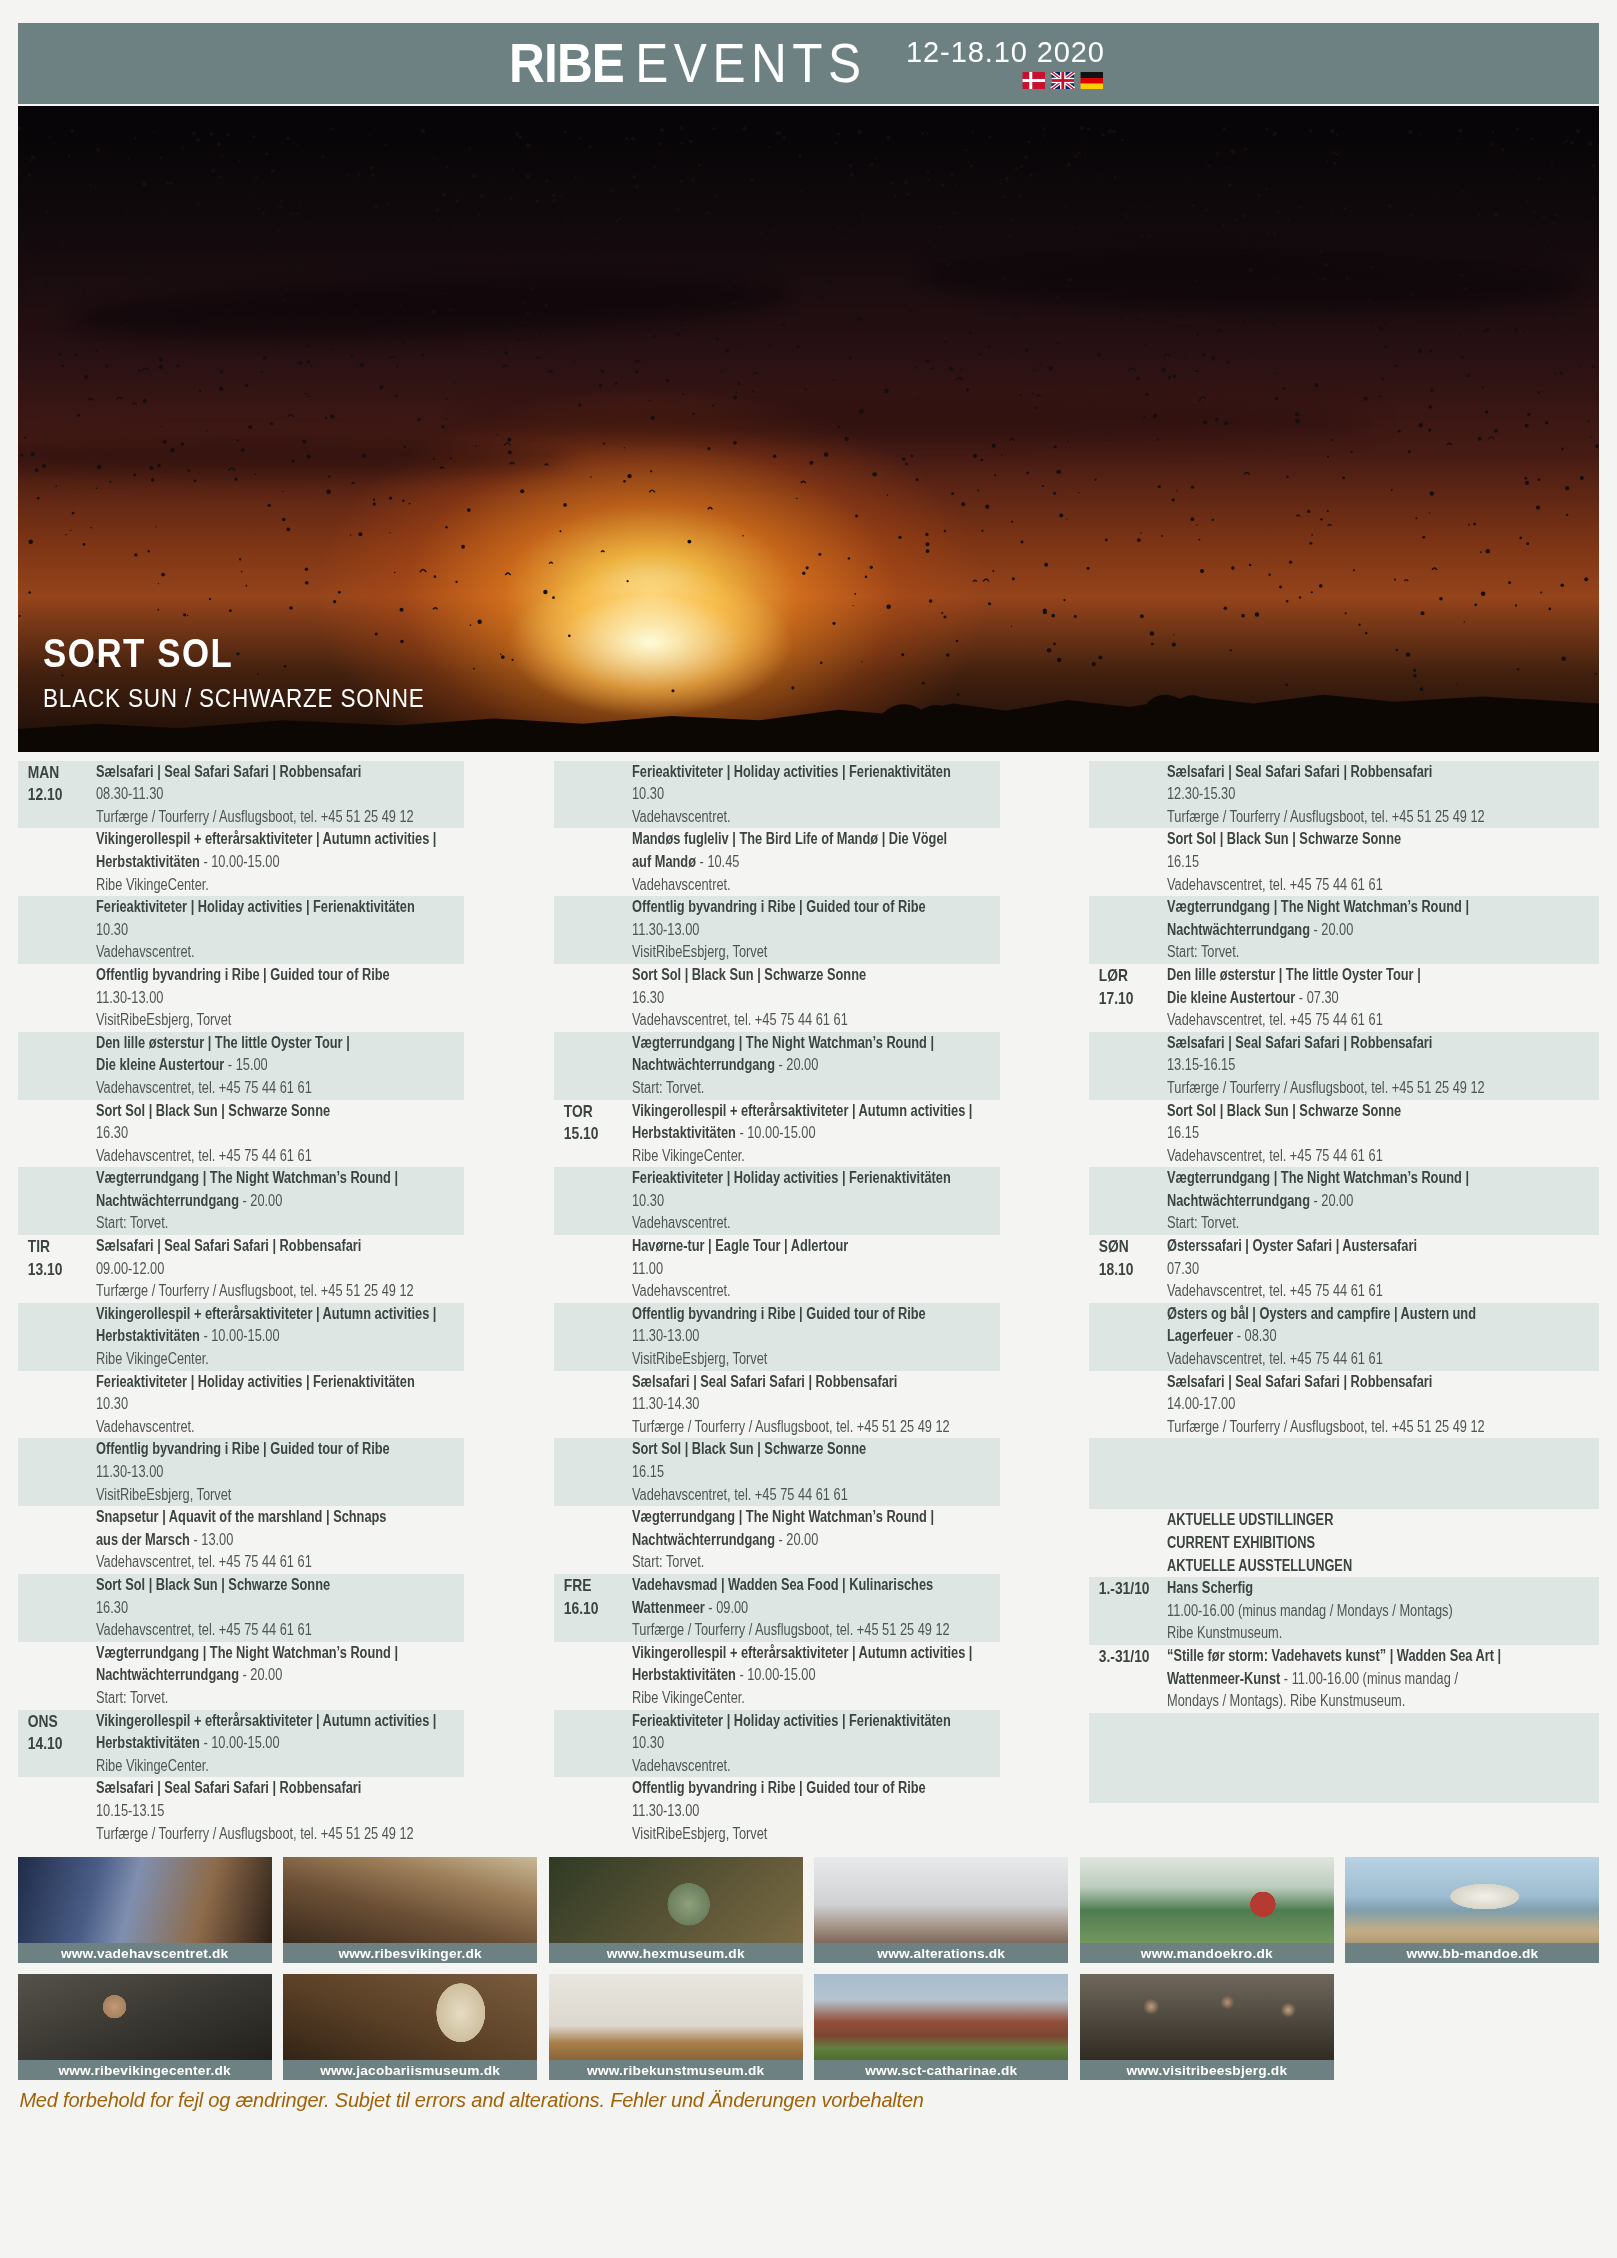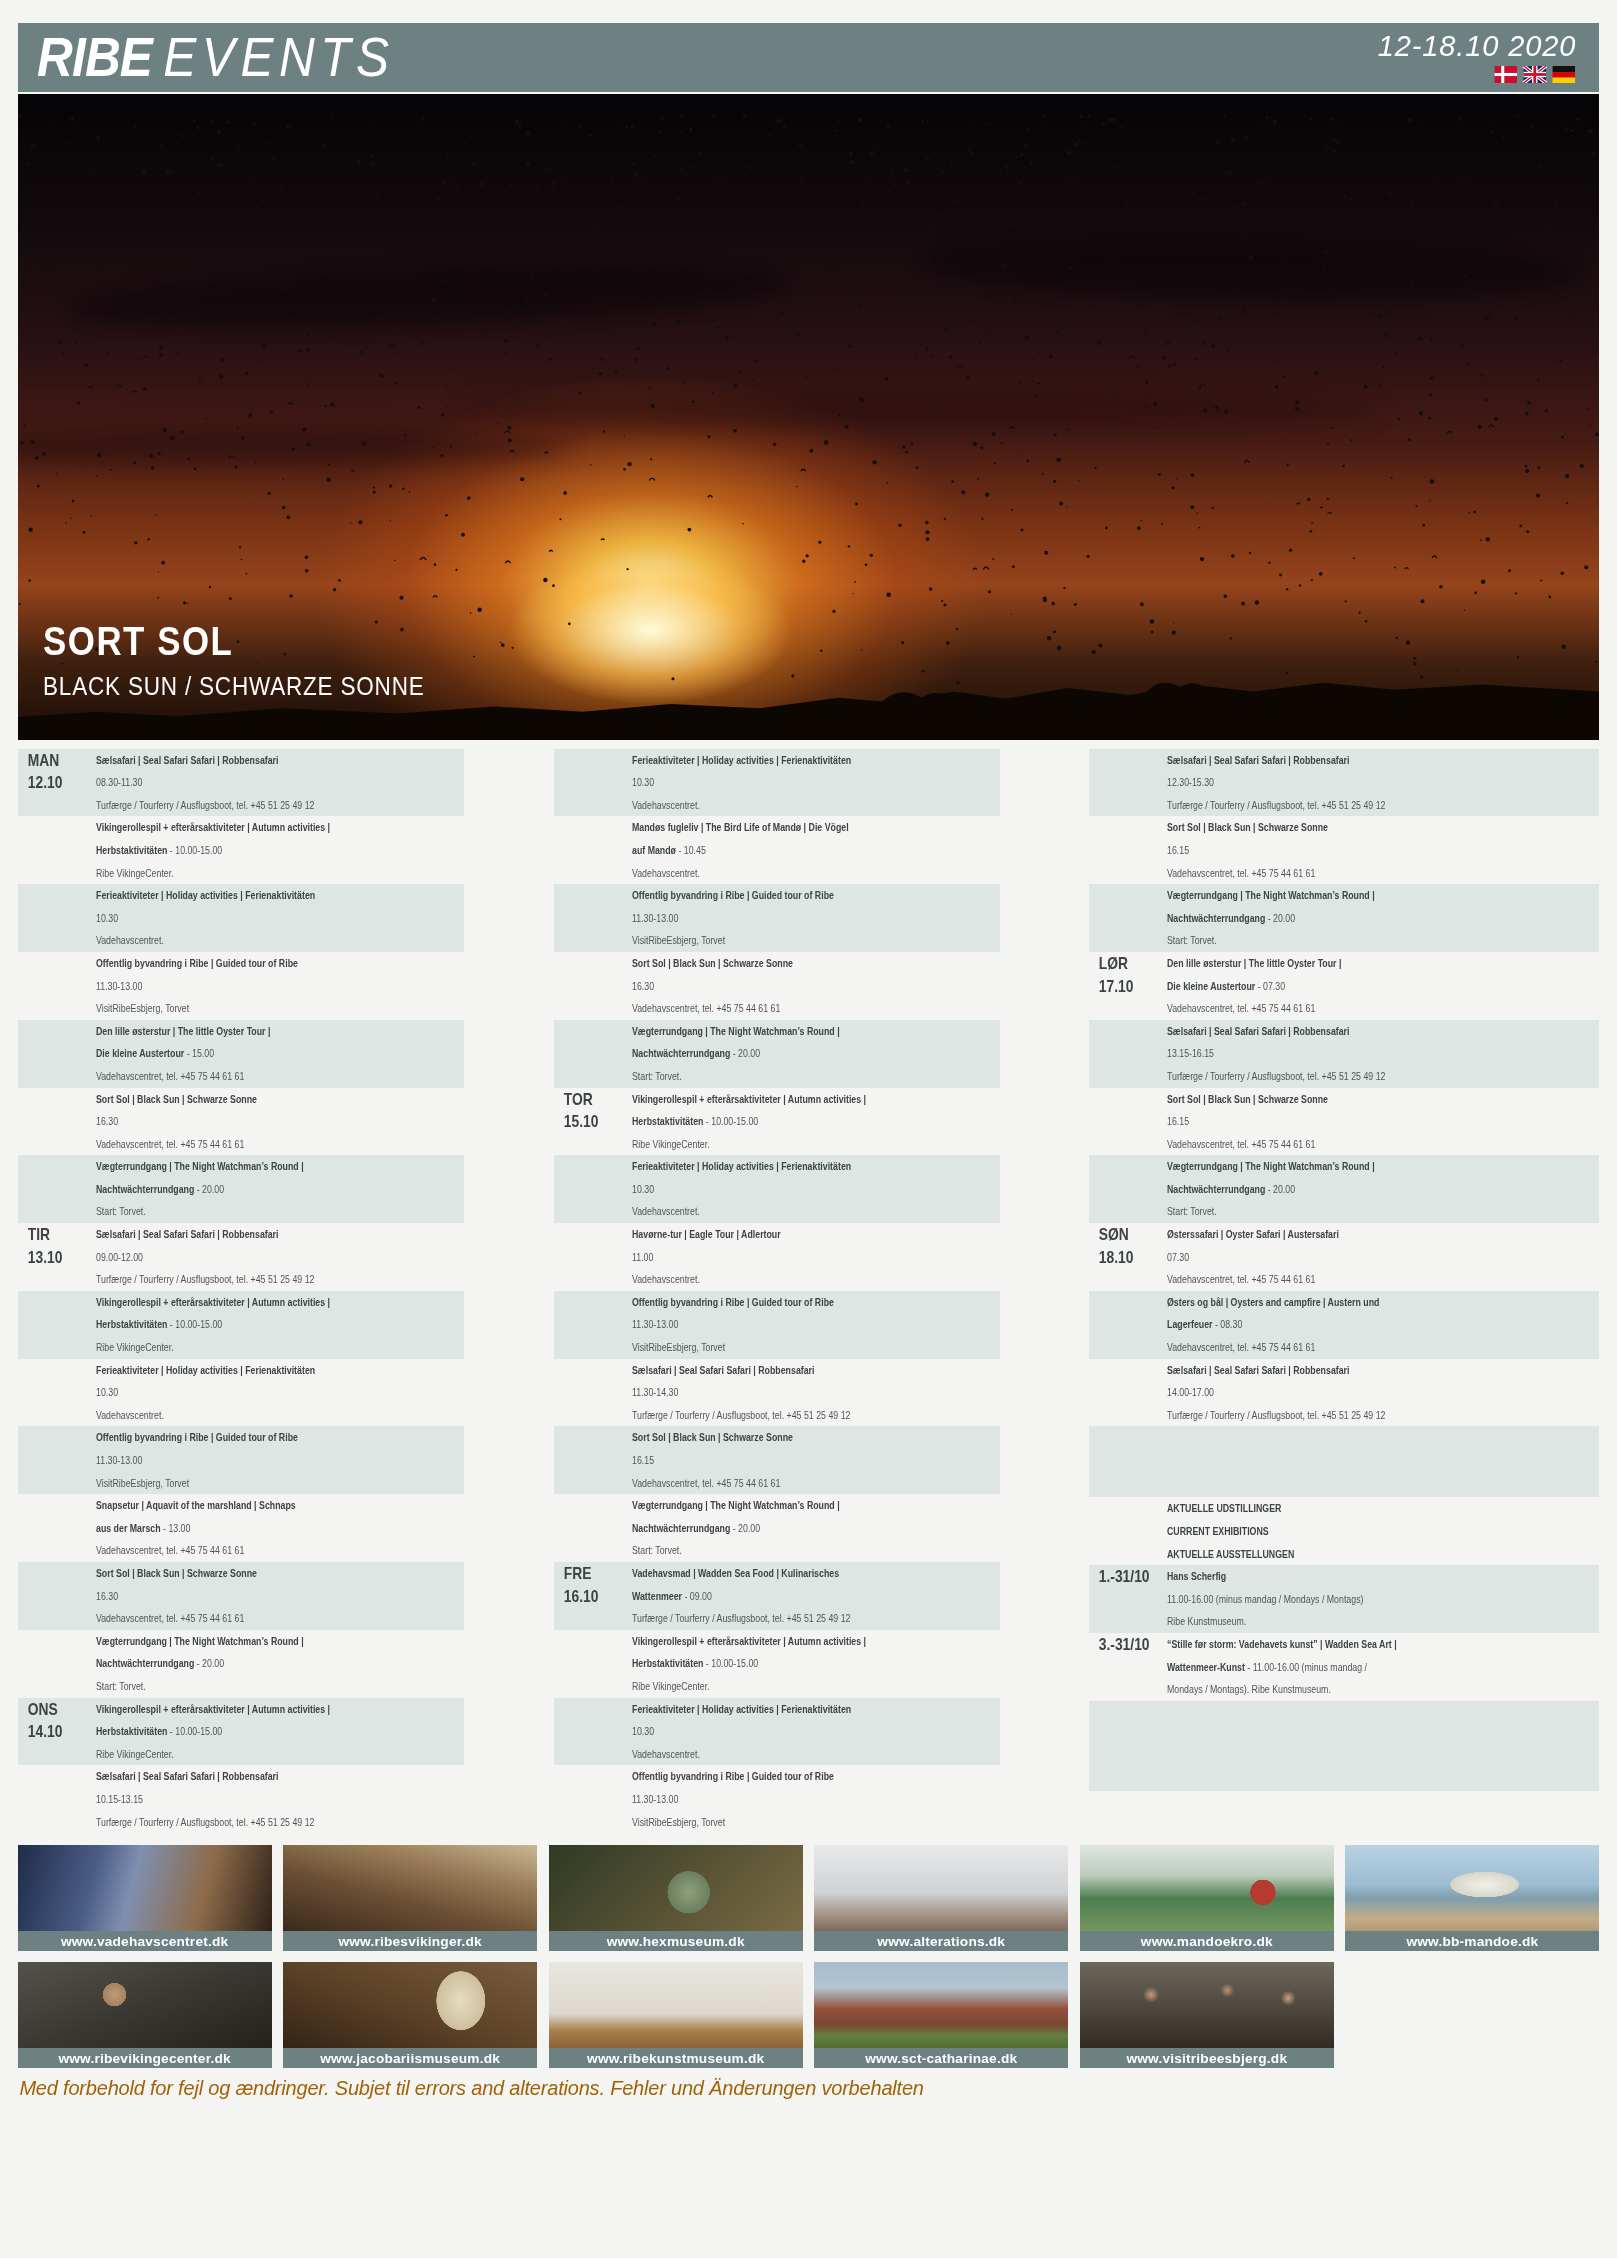--- a/index.html
+++ b/index.html
@@ -1,20 +1,20 @@
 <!DOCTYPE html>
 <html style="font-size:14px"><head>
 <meta charset="utf-8">
 <style>
   html,body{margin:0;padding:0;}
   body{width:1617px;background:#f4f5f3;font-family:"Liberation Sans",sans-serif;-webkit-font-smoothing:antialiased;}
   .page{width:1617px;box-sizing:border-box;padding:23px 17.6px 8.8px;}
 
   
-  .masthead{height:69px;background:#6d8183;display:flex;justify-content:space-between;align-items:center;padding:0 23px 0 19.4px;box-sizing:border-box;font-style:italic;}
+  .masthead{height:81px;background:#6d8183;display:flex;justify-content:center;align-items:center;padding:0 23px 0 19.4px;box-sizing:border-box;}
   .brand{color:#fff;font-size:55px;line-height:1;white-space:nowrap;transform:scaleX(.9);transform-origin:0 50%;}
   .brand-bold{font-weight:700;letter-spacing:-0.9px;}
   .brand-light{font-weight:400;letter-spacing:6.2px;margin-left:12.4px;}
   .head-right{text-align:right;color:#fff;}
   .date-range{font-size:29px;font-weight:400;letter-spacing:0.9px;line-height:1;}
   .flags{display:flex;gap:3.5px;justify-content:flex-end;margin-top:5.3px;}
   .flags svg{display:block;}
 
   
   .hero{position:relative;height:646px;margin-top:1.8px;overflow:hidden;background:#4d7c0f;}
@@ -32,21 +32,21 @@
   .hero-title{font-size:41px;font-weight:700;letter-spacing:1.8px;white-space:nowrap;transform:scaleX(.85);transform-origin:0 50%;}
   .hero-subtitle{font-size:25px;font-weight:400;letter-spacing:0.9px;margin-top:7px;white-space:nowrap;transform:scaleX(.9);transform-origin:0 50%;}
 
   
   .events{display:flex;justify-content:space-between;margin-top:8.8px;}
   .col{width:446px;}
   .col.col3{width:510px;}
   .event{display:flex;padding:0 0;box-sizing:border-box;}
   .event.shaded{background:#dee6e3;}
   .day{flex:none;width:78px;padding-left:11.5px;box-sizing:border-box;font-weight:700;color:#3c4442;font-size:16.3px;line-height:22.6px;white-space:nowrap;transform:scaleX(.85);transform-origin:0 0;}
-  .ebody{flex:1;min-width:0;color:#4e5654;font-size:11px;line-height:22.6px;}
+  .ebody{flex:1;min-width:0;color:#4e5654;font-size:16px;line-height:22.6px;}
   .line{white-space:nowrap;transform:scaleX(.8);transform-origin:0 0;}
   .line b{font-weight:700;color:#3c4442;}
   .event.filler{display:block;}
 
   
   .thumbs{display:grid;grid-template-columns:repeat(6,1fr);gap:11.5px;margin-top:12.4px;}
   .thumbs+.thumbs{margin-top:10.6px;}
   .thumb{display:block;}
   .pic{height:86px;}
   .site{height:20px;background:#6d8183;color:#fff;display:flex;align-items:center;justify-content:center;font-weight:700;font-size:13.7px;letter-spacing:0.2px;}

